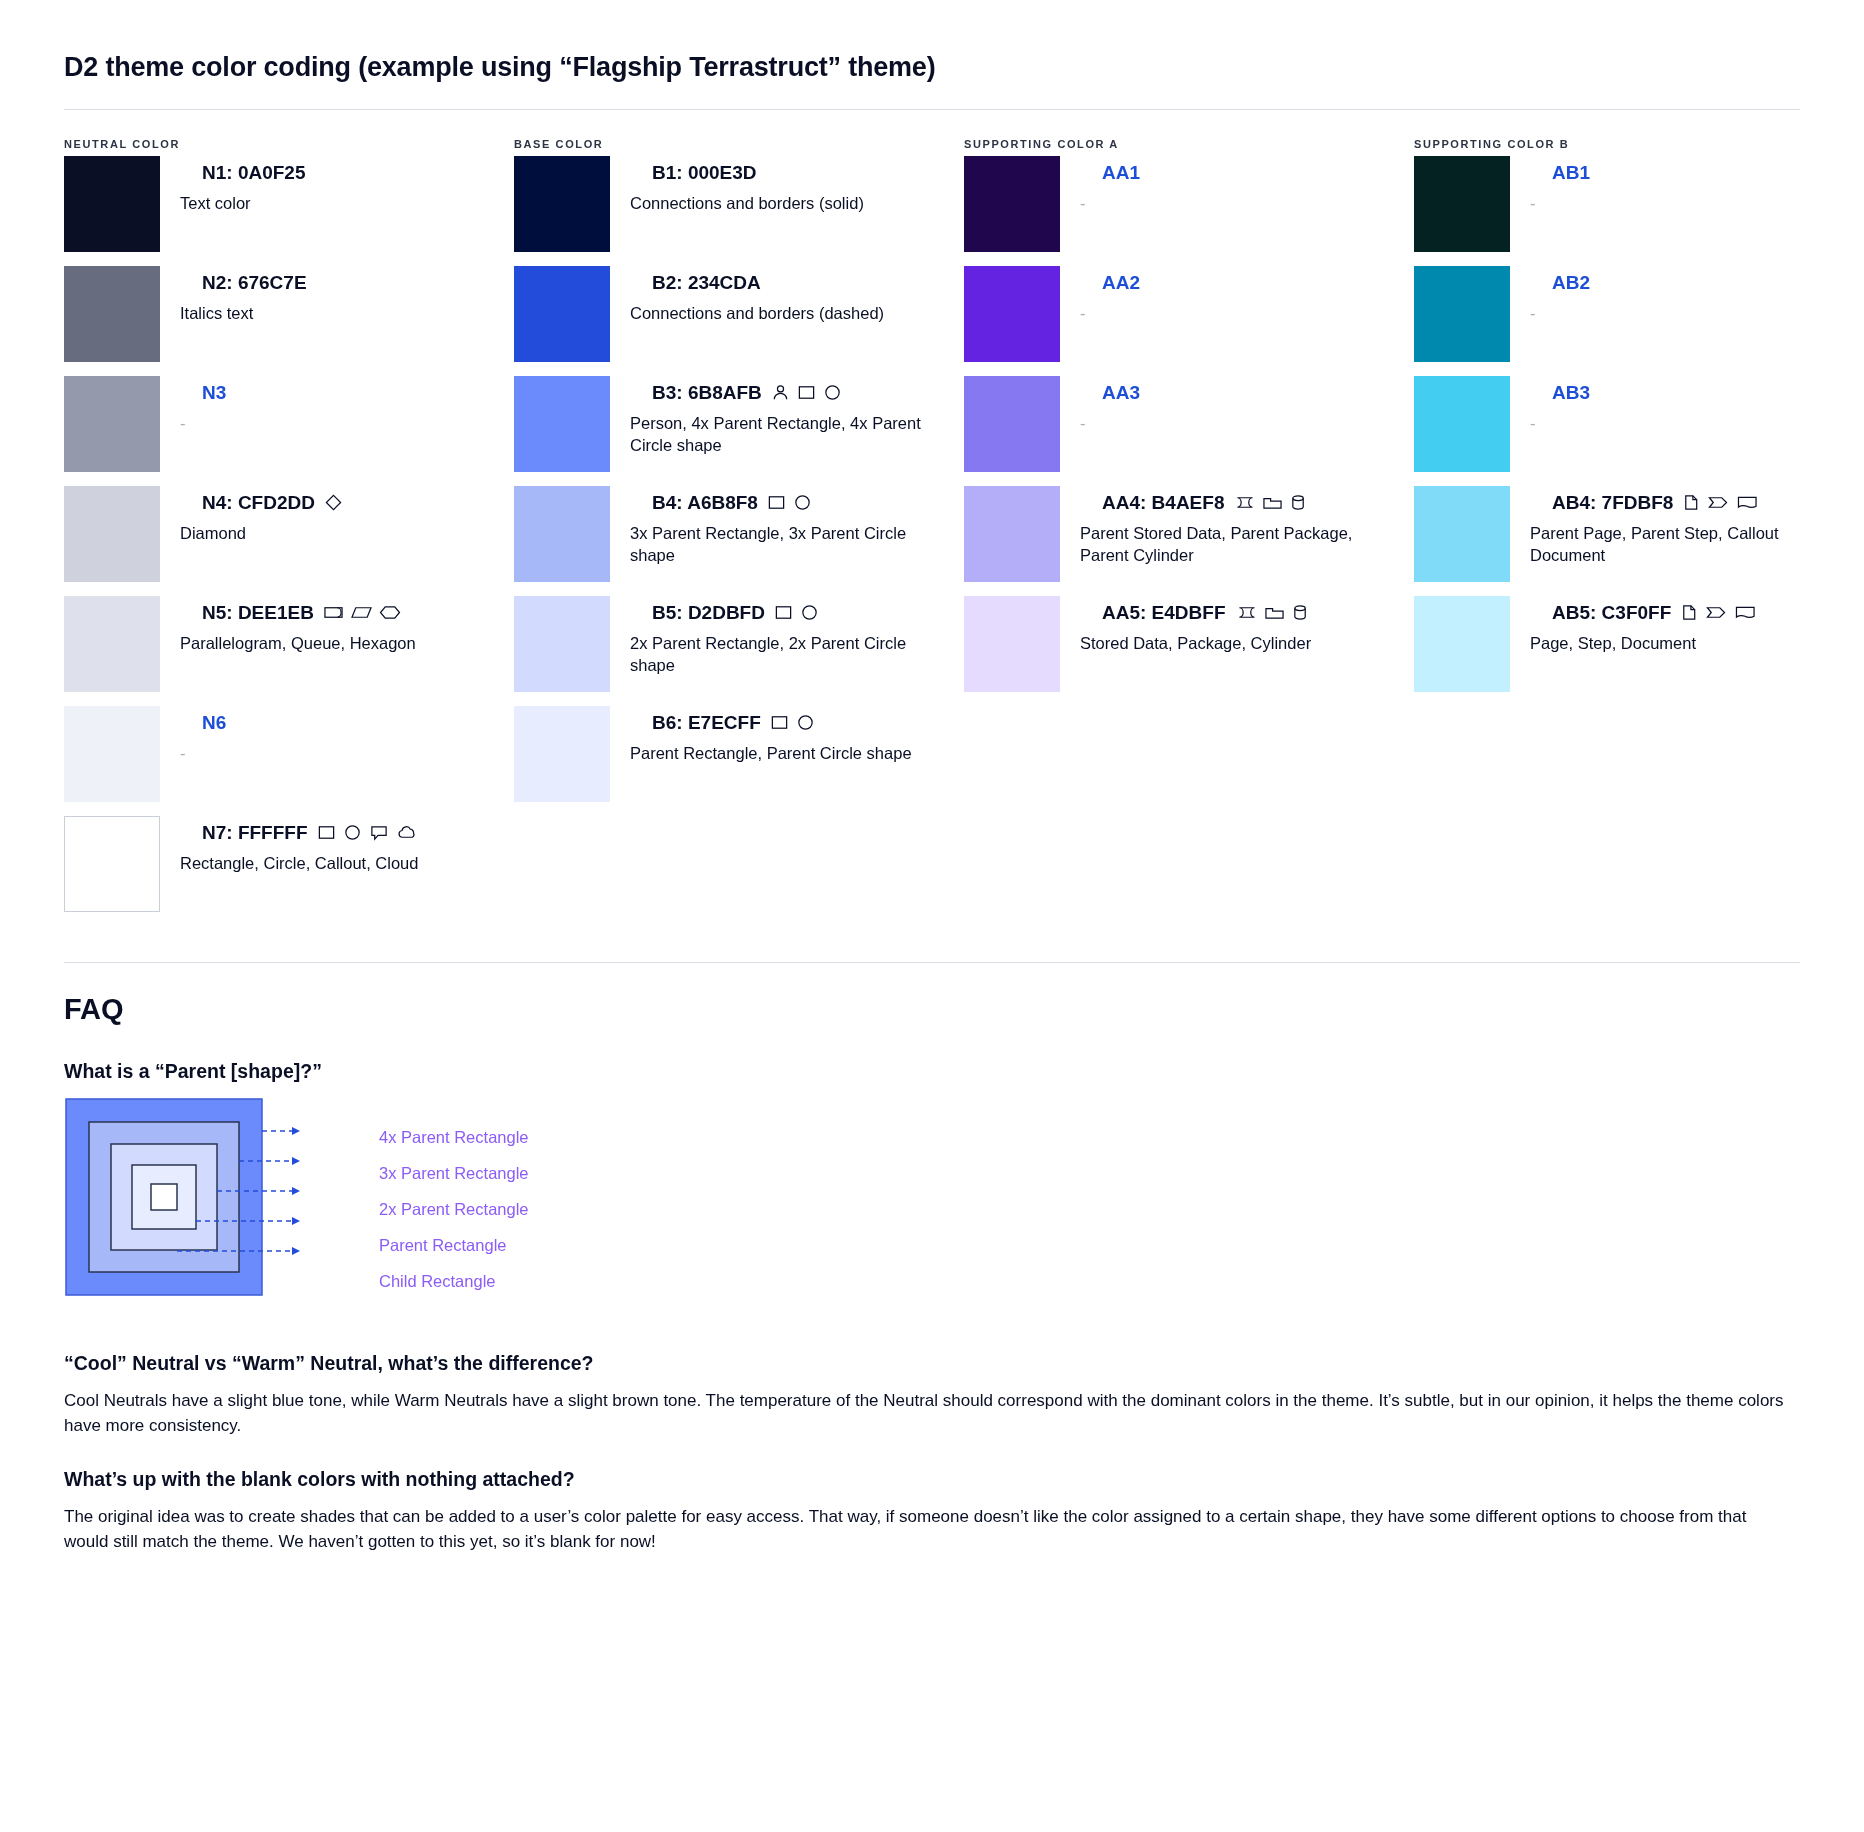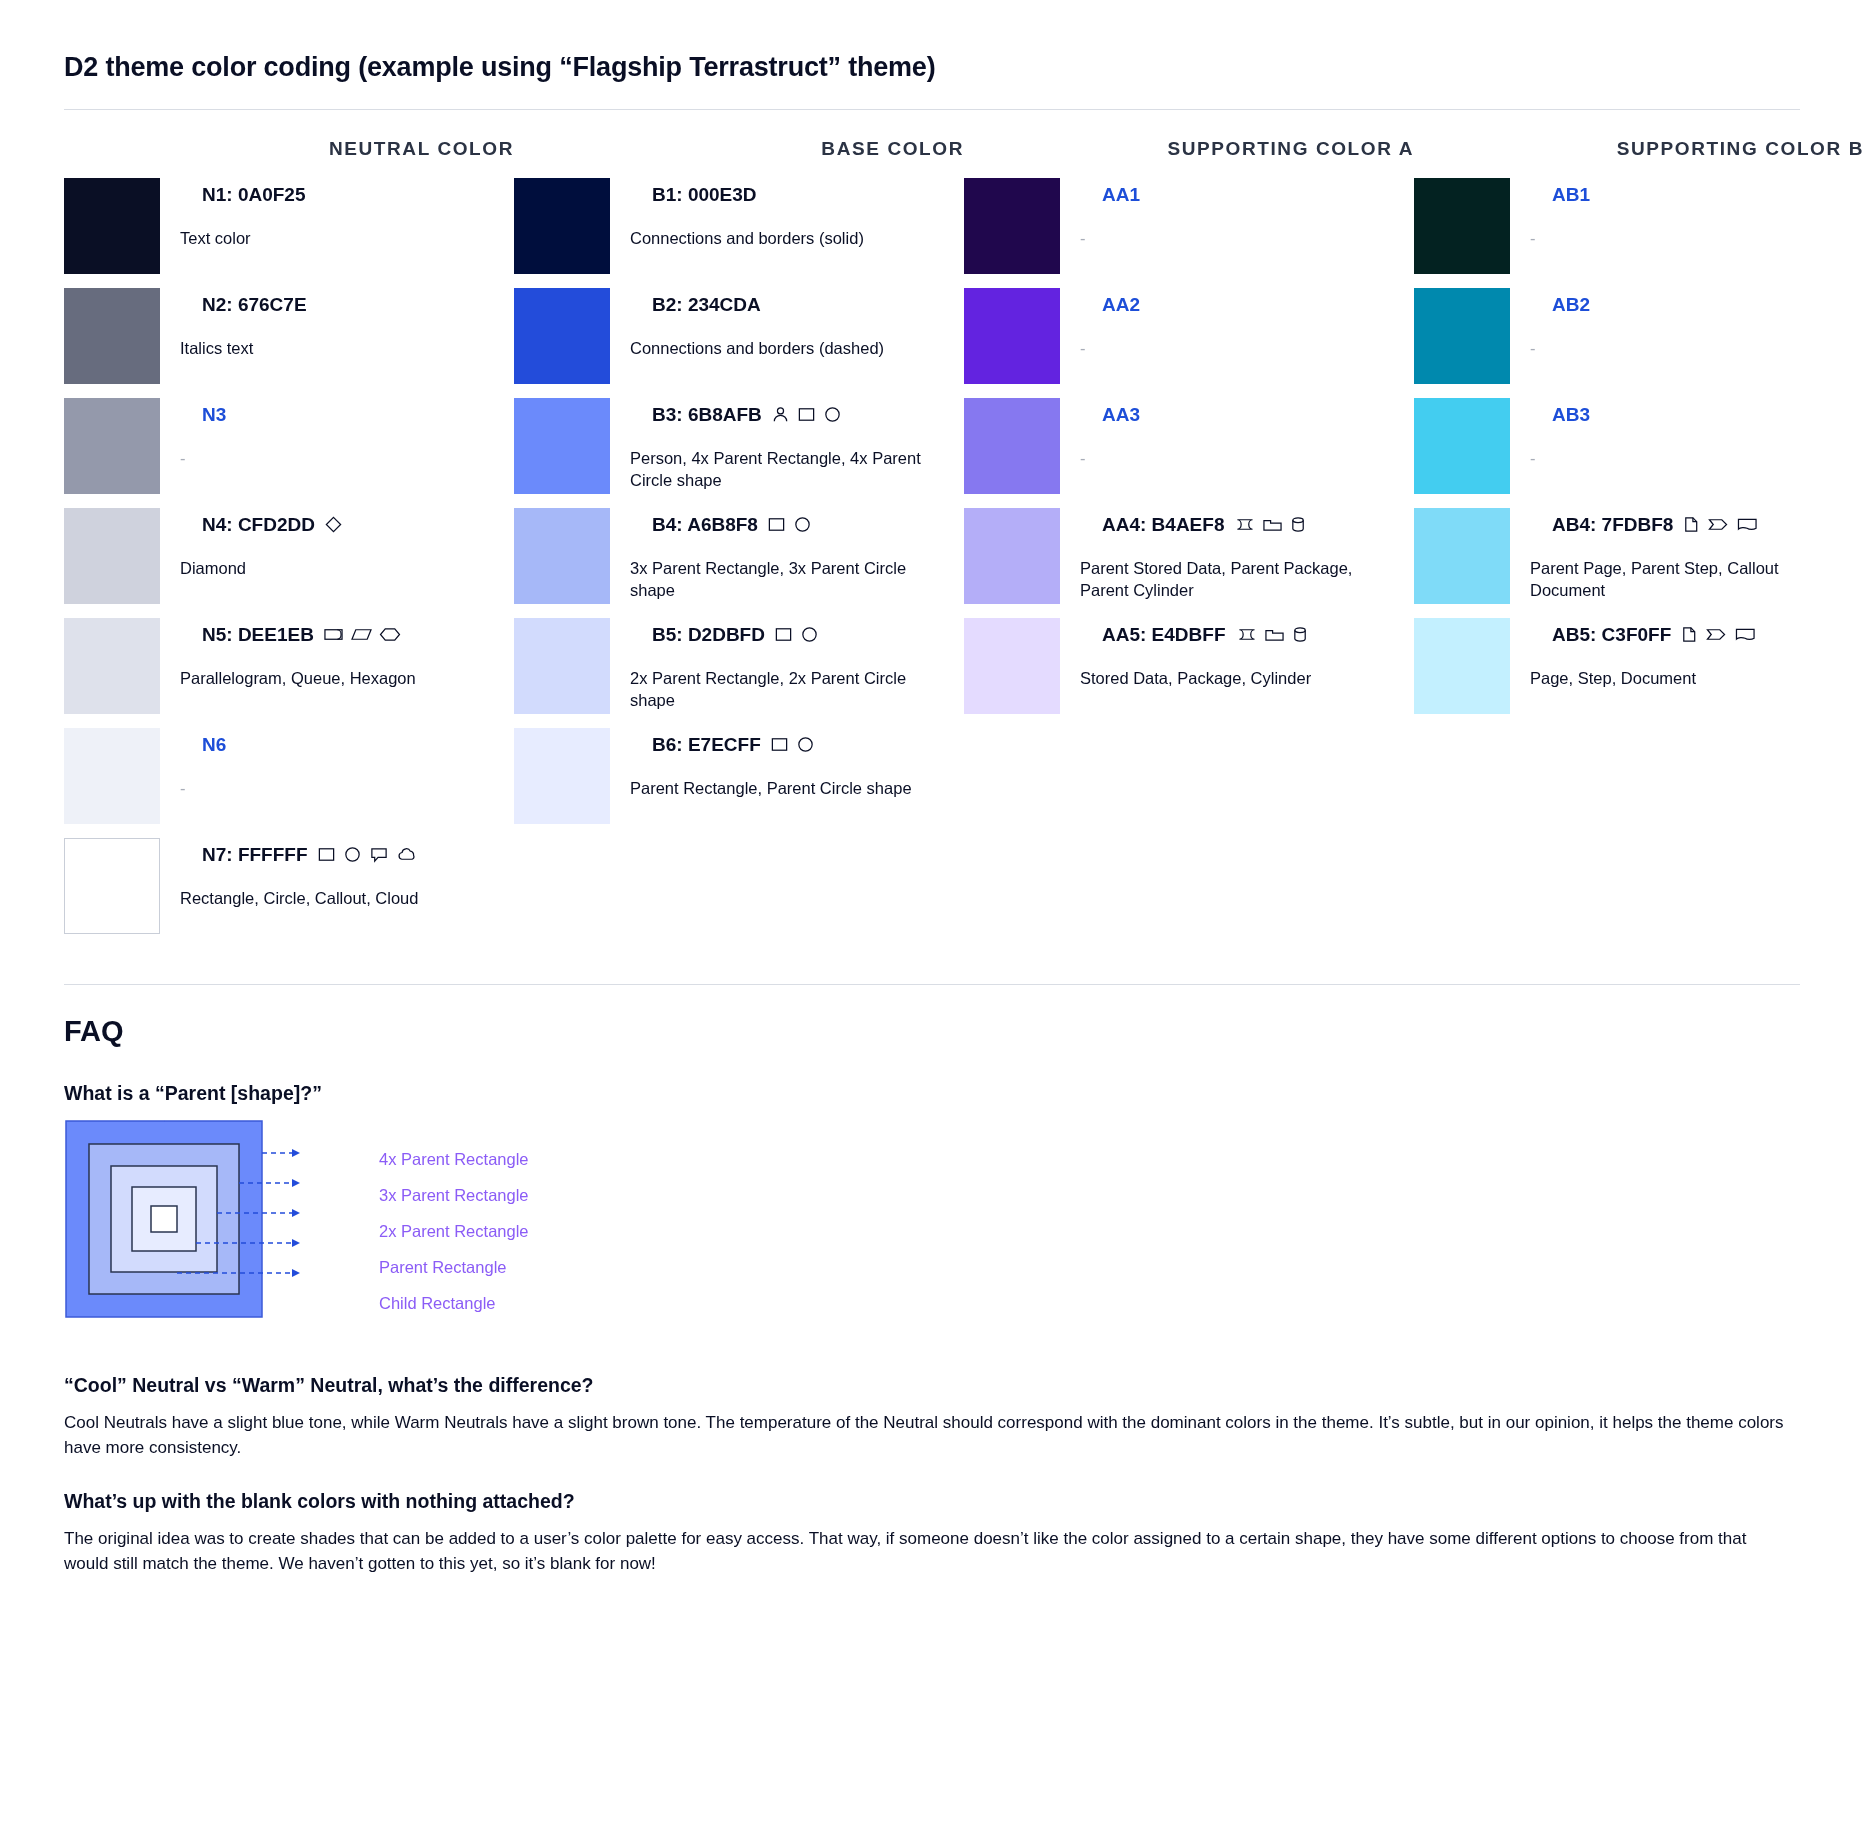--- a/index.html
+++ b/index.html
@@ -30,26 +30,25 @@
   }
   .columns {
     display: flex;
     gap: 0;
   }
   .col {
     width: 450px;
     flex: 0 0 450px;
   }
   .col-head {
-    font-size: 19px;
+    font-size: 11px;
     font-weight: bold;
     letter-spacing: 1.6px;
     color: #2b3344;
-    margin-bottom: 18px;
-    text-align: right;
+    margin-bottom: 6px;
   }
   .swatch-row {
     display: flex;
     align-items: flex-start;
     margin-bottom: 14px;
     min-height: 96px;
   }
   .swatch {
     width: 96px;
     height: 96px;
@@ -74,21 +73,21 @@
     gap: 9px;
     margin-left: 22px;
   }
   .sw-title.muted {
     color: #1d4ed8;
     font-weight: bold;
   }
   .sw-desc {
     font-size: 16.5px;
     line-height: 1.32;
-    margin-top: 22px;
+    margin-top: 9px;
     color: #0A0F25;
     max-width: 300px;
   }
   .sw-desc.muted { color: #a8adb8; }
   .glyphs {
     display: inline-flex;
     align-items: center;
     gap: 7px;
   }
   .glyphs svg { display: block; }

